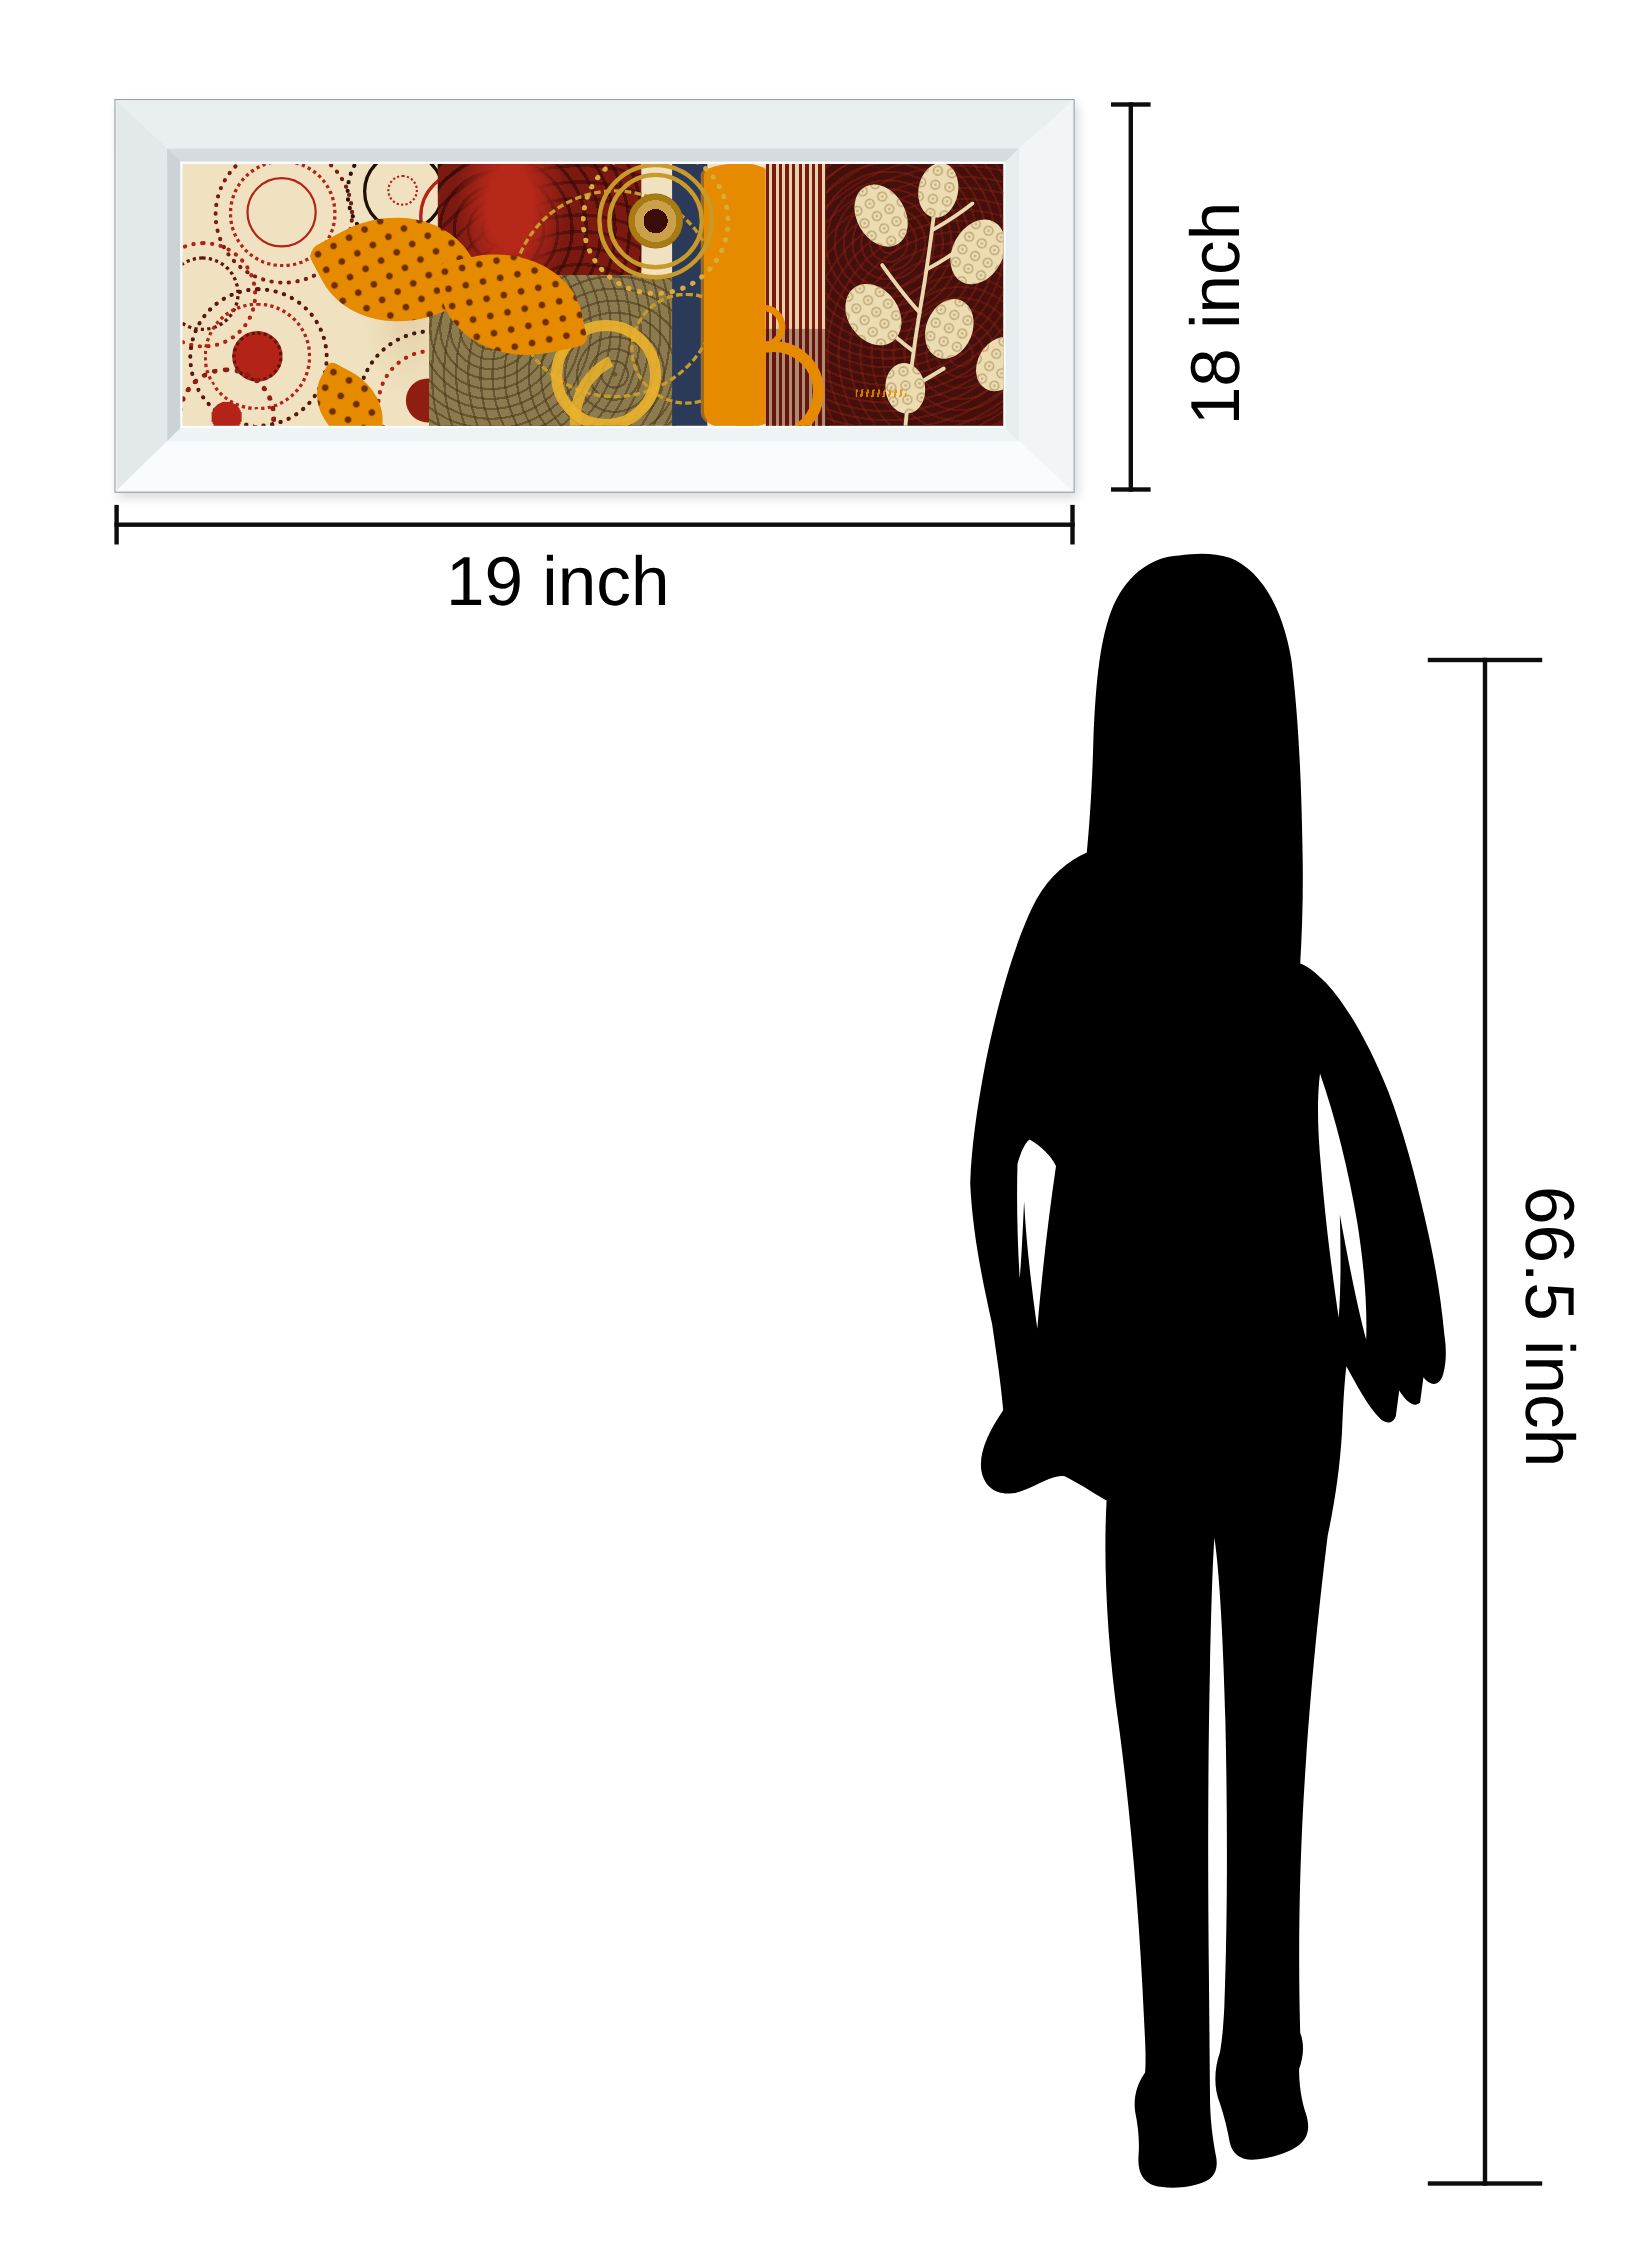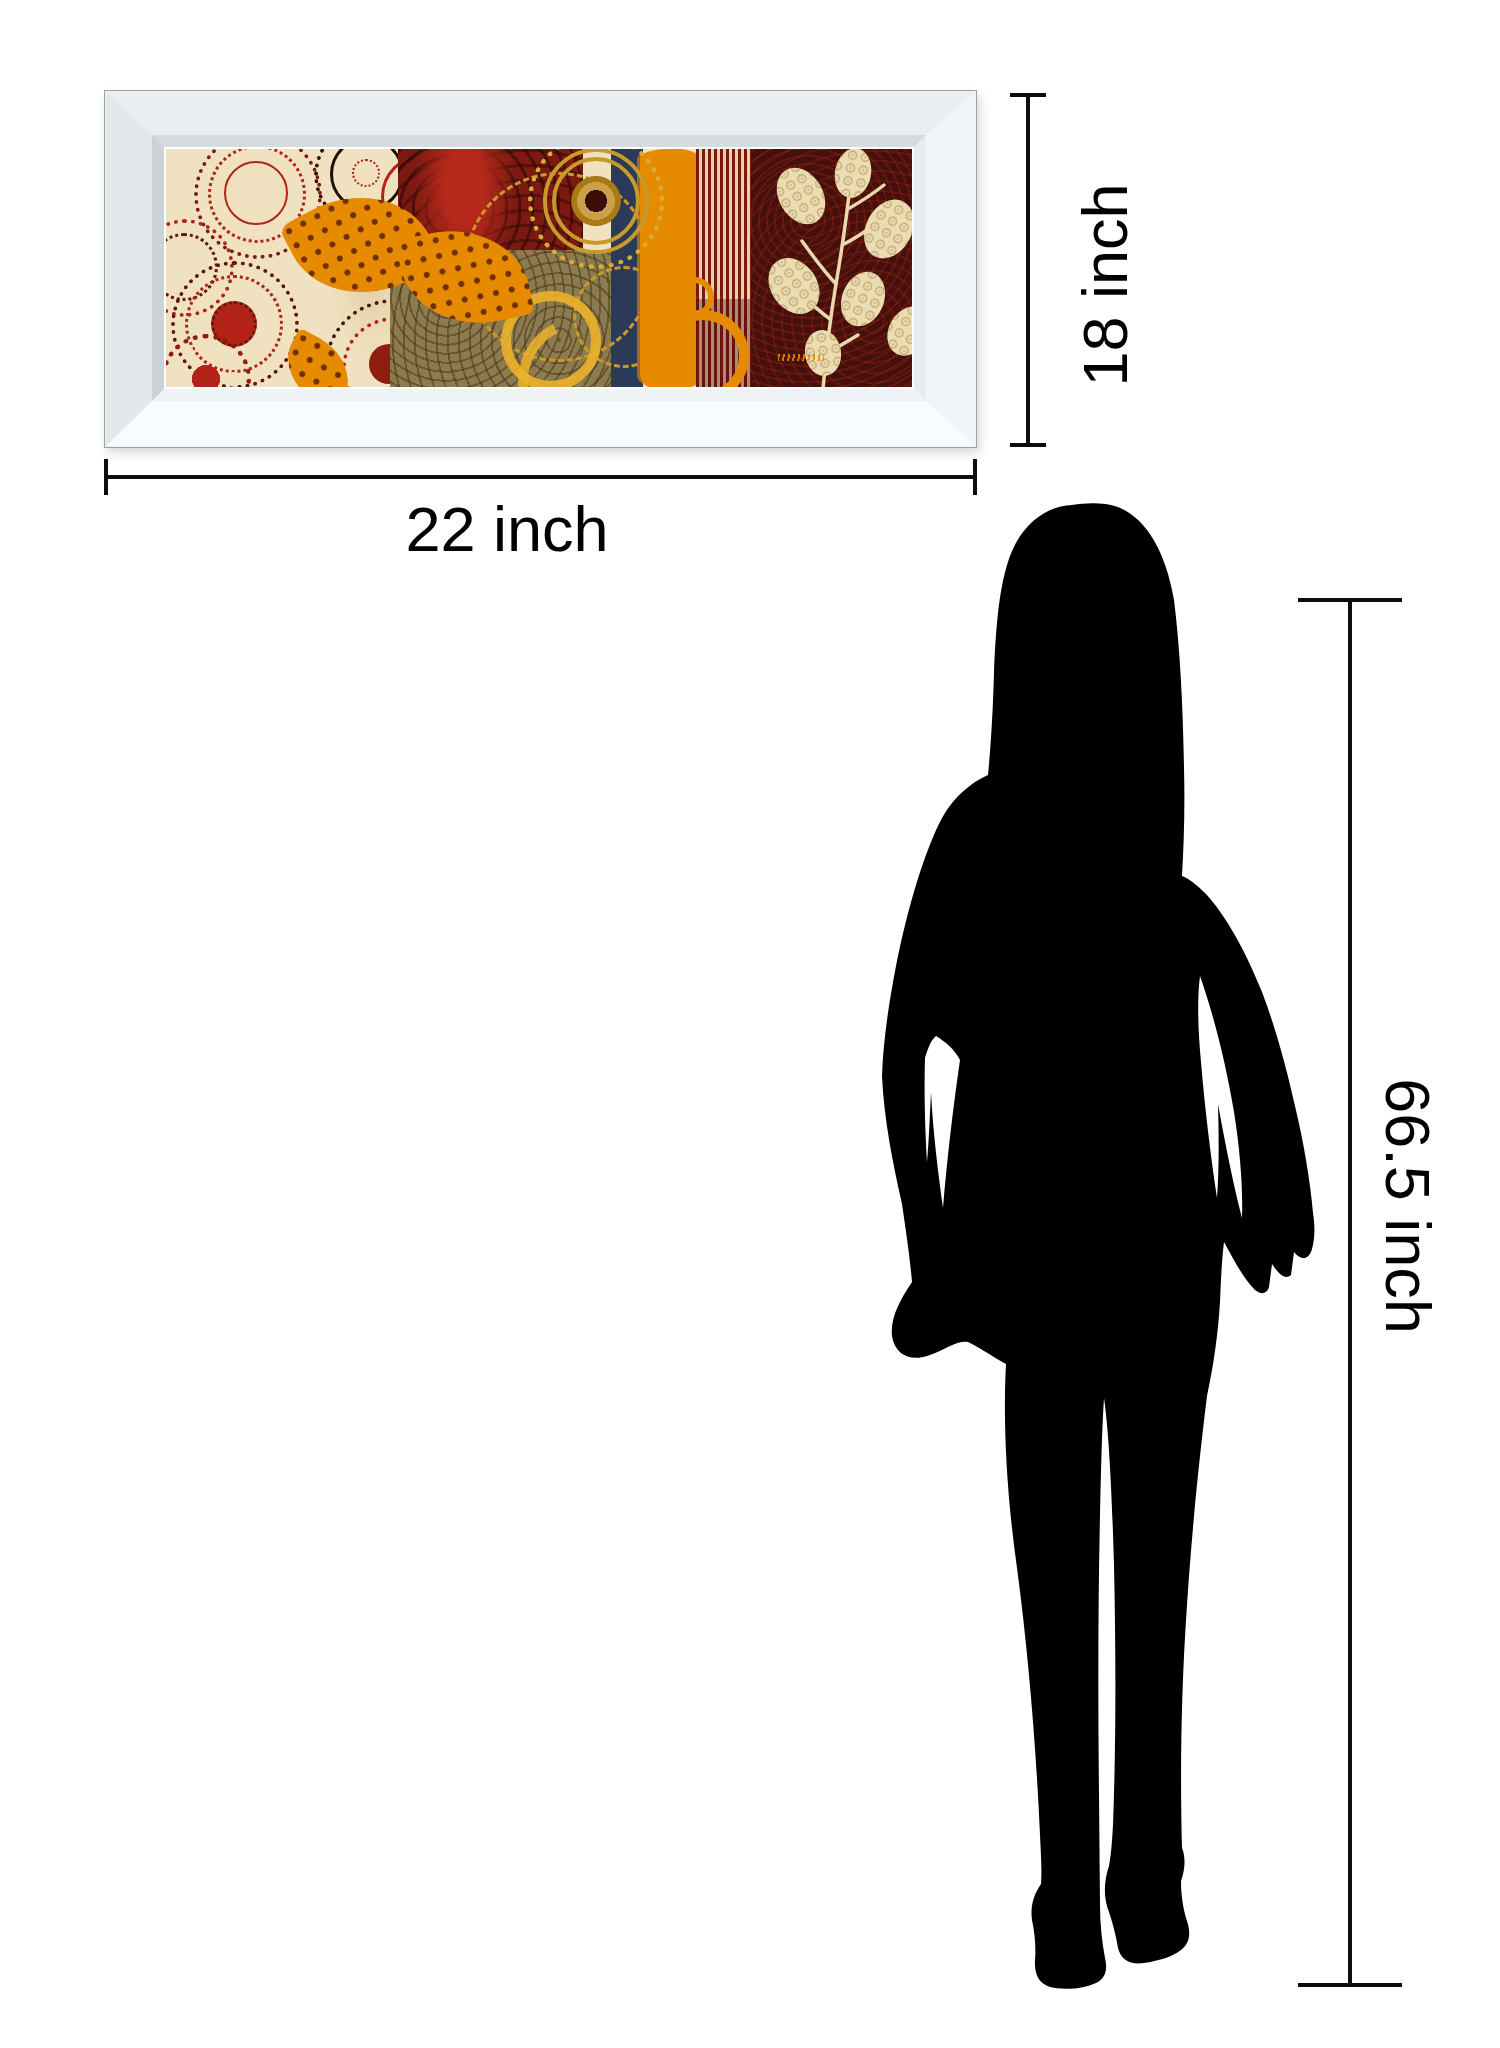--- a/index.html
+++ b/index.html
@@ -198,21 +198,21 @@
     <div class="dim" style="left:1026px;top:93px;width:4px;height:354px;"></div>
     <div class="dim" style="left:1010px;top:93px;width:36px;height:4px;"></div>
     <div class="dim" style="left:1010px;top:443px;width:36px;height:4px;"></div>
     <div class="dim-label rot-ccw" style="left:975px;top:250px;width:260px;height:70px;">18 inch</div>
   </div>
 
   <div>
     <div class="dim" style="left:104px;top:475px;width:873px;height:4px;"></div>
     <div class="dim" style="left:104px;top:459px;width:4px;height:36px;"></div>
     <div class="dim" style="left:973px;top:459px;width:4px;height:36px;"></div>
-    <div class="dim-label" style="left:307px;top:494px;width:400px;height:70px;">22 inch</div>
+    <div class="dim-label" style="left:307px;top:494px;width:400px;height:70px;">19 inch</div>
   </div>
 
   <div>
     <div class="dim" style="left:1348px;top:598px;width:4px;height:1389px;"></div>
     <div class="dim" style="left:1298px;top:598px;width:104px;height:4px;"></div>
     <div class="dim" style="left:1298px;top:1983px;width:104px;height:4px;"></div>
     <div class="dim-label rot-cw" style="left:1258px;top:1171px;width:300px;height:70px;">66.5 inch</div>
   </div>
 
   <svg class="silhouette-svg" viewBox="0 0 1500 2048">

